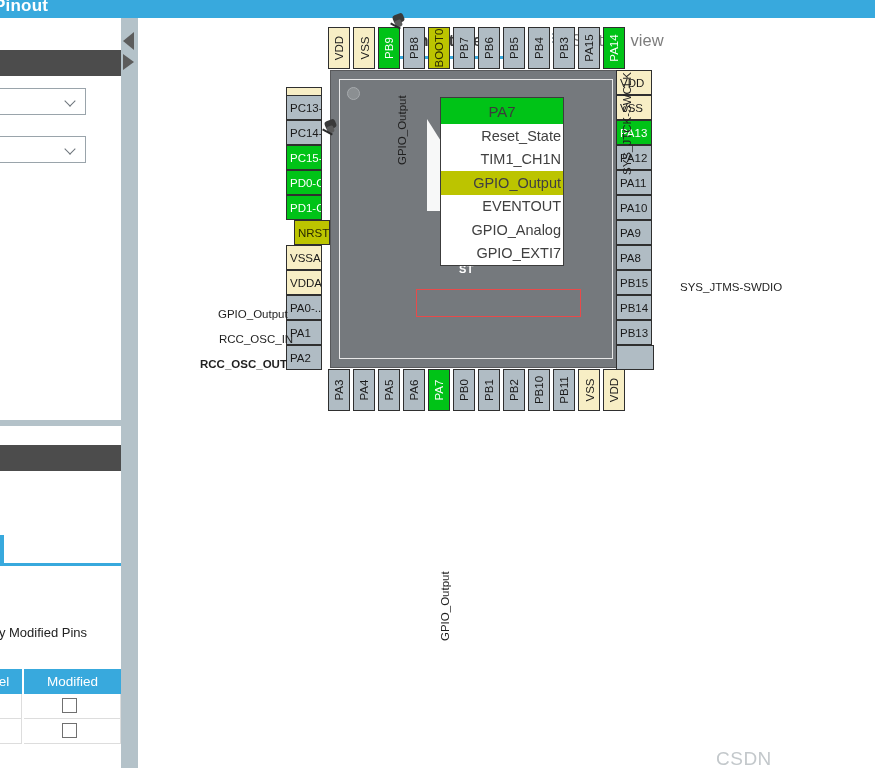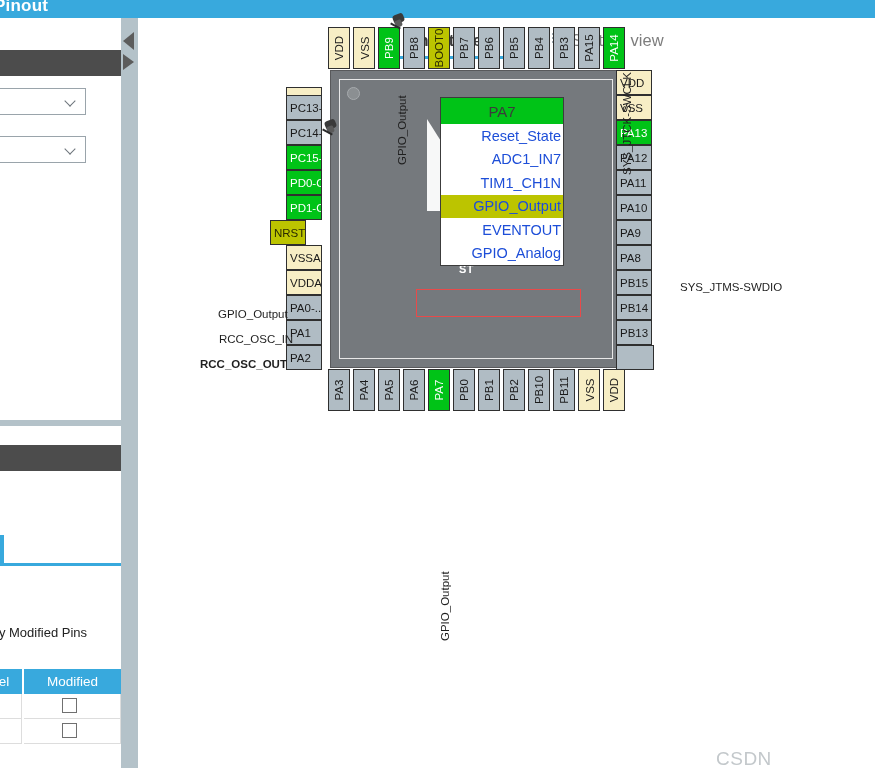--- a/index.html
+++ b/index.html
@@ -193,21 +193,21 @@
   
   #dropdown{
     position:absolute; left:302px; top:79px; width:124px;
     background:#ffffff; border:1px solid #3c3c3c; z-index:50;
   }
   #dropdown .dd-head{
     height:26px; background:#00c317; color:#3b3b3b;
     font-size:15px; display:flex; align-items:center; justify-content:center;
   }
   #dropdown .dd-item{
-    height:23.5px; font-size:14.5px; color:#1d4ed8;
+    height:23.5px; font-size:14.5px; color:#404040;
     display:flex; align-items:center; justify-content:flex-end;
     padding-right:2px;
   }
   #dropdown .dd-item.sel{ background:#bcc400; }
   #redbox{
     position:absolute; left:278px; top:271px; width:165px; height:28px;
     border:1px solid #e84a4a; z-index:60;
   }
 
   
@@ -330,21 +330,21 @@
         </div>
     </div>
 
     <div class="pinrow">
       <div class="pin h cream" style="left:148px; top:69px;">VBAT</div>
       <div class="pin h gray" style="left:148px; top:77px;">PC13-..</div>
       <div class="pin h gray" style="left:148px; top:102px;">PC14-..</div>
       <div class="pin h green" style="left:148px; top:127px;">PC15-..</div>
       <div class="pin h green" style="left:148px; top:152px;">PD0-O..</div>
       <div class="pin h green" style="left:148px; top:177px;">PD1-O..</div>
-      <div class="pin h olive" style="left:132px; top:202px;text-align:center;">NRST</div>
+      <div class="pin h olive" style="left:156px; top:202px;text-align:center;">NRST</div>
       <div class="pin h cream" style="left:148px; top:227px;">VSSA</div>
       <div class="pin h cream" style="left:148px; top:252px;">VDDA</div>
       <div class="pin h gray" style="left:148px; top:277px;">PA0-..</div>
       <div class="pin h gray" style="left:148px; top:302px;">PA1</div>
       <div class="pin h gray" style="left:148px; top:327px;">PA2</div>
     </div>
 
     <div id="pkgbody">
       <div class="innerline"></div>
       <div class="dot"></div>
@@ -424,25 +424,25 @@
     </div>
     <div class="pushpin" style="left:182px; top:102px;">
       <span class="head"></span>
         <span class="body"></span>
         <span class="needle"></span>
     </div>
 
     <div id="dropdown">
       <div class="dd-head">PA7</div>
       <div class="dd-item">Reset_State</div>
-      <div class="dd-item">ADC1_IN7</div>
       <div class="dd-item">TIM1_CH1N</div>
       <div class="dd-item sel">GPIO_Output</div>
       <div class="dd-item">EVENTOUT</div>
       <div class="dd-item">GPIO_Analog</div>
+      <div class="dd-item">GPIO_EXTI7</div>
     </div>
     <div id="redbox"></div>
 
   </div>
 
   <div id="watermark">CSDN @F__9527</div>
 
   <div style="position:absolute; left:638px; top:748px; width:737px; height:0;"></div>
 
 </div>

